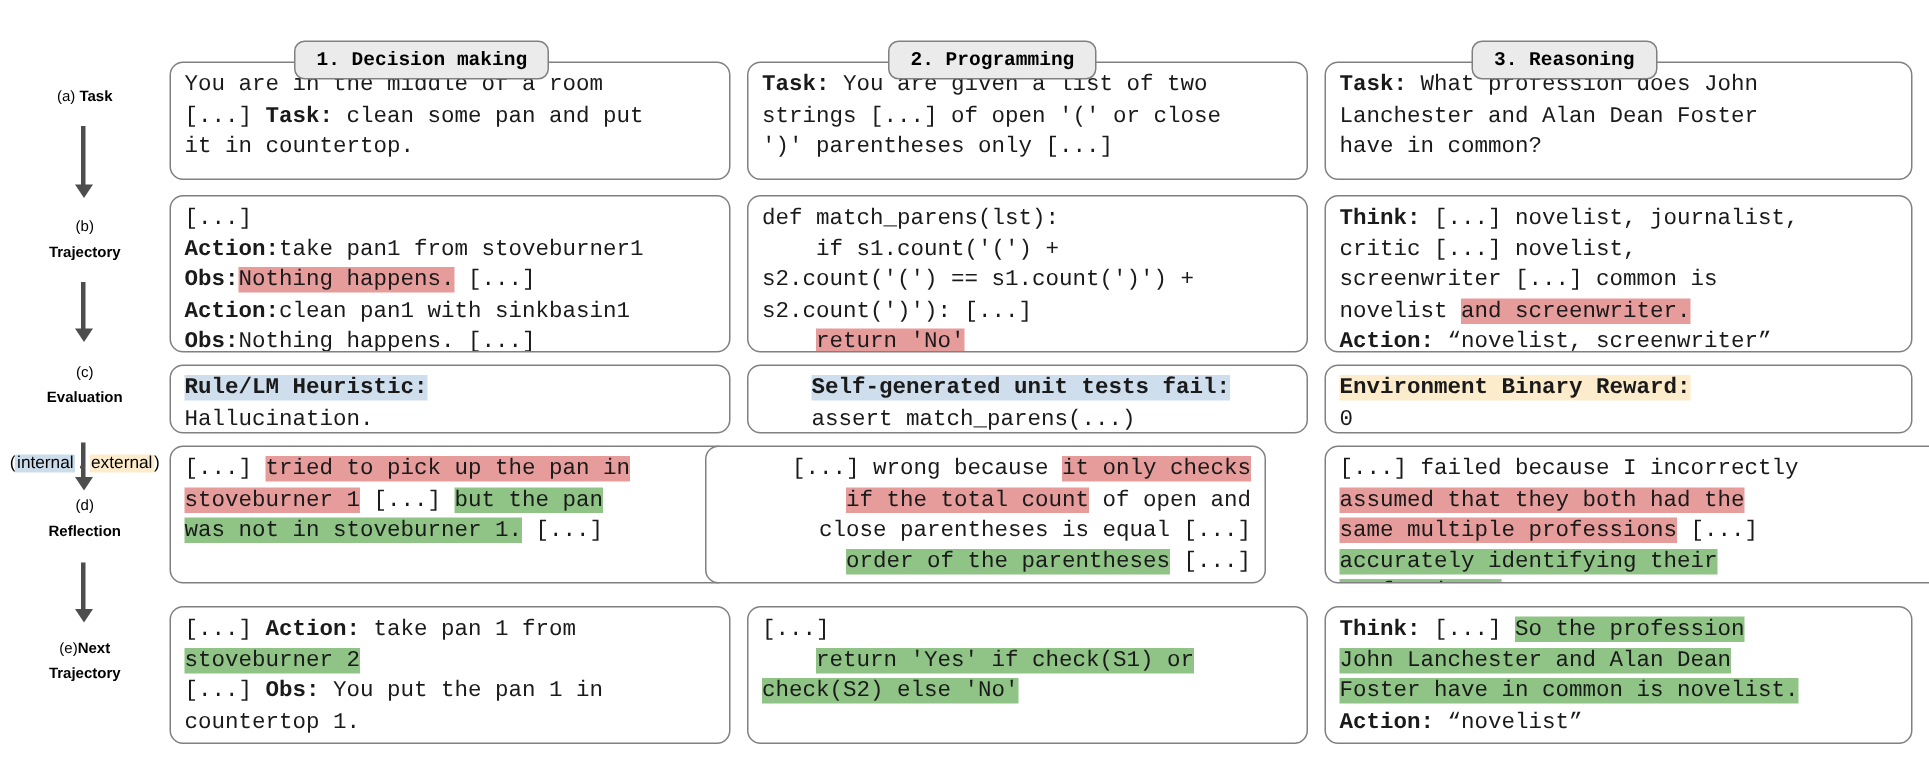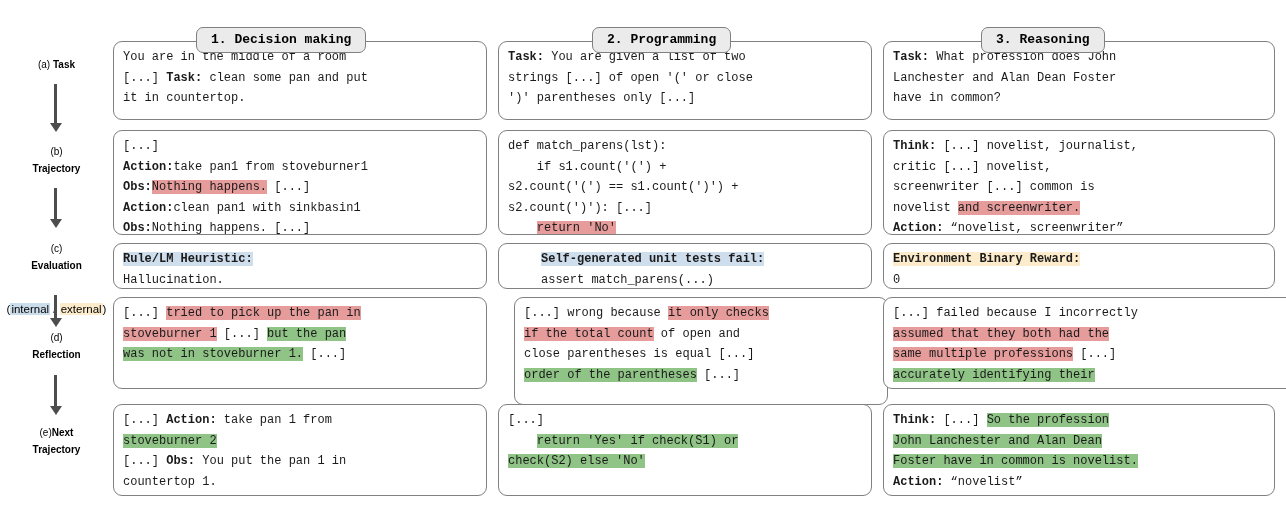--- a/index.html
+++ b/index.html
@@ -41,21 +41,21 @@
   }
 
   
   .panel{
     position:absolute;
     box-sizing:border-box;
     border:1.4px solid #808080;
     border-radius:9px;
     background:#ffffff;
     font-family:"Liberation Mono", monospace;
-    font-size:12px;
+    font-size:15px;
     line-height:20.6px;
     color:#1a1a1a;
     padding:5px 9px 4px 9px;
     overflow:hidden;
     white-space:pre-wrap;
   }
   .panel b{font-weight:700;}
 
   
   .tab{
@@ -157,21 +157,21 @@
   <div class="panel" style="left:113px;top:243px;width:374px;height:46px;"><b class="b">Rule/LM Heuristic:</b><span>
 Hallucination.</span></div>
   <div class="panel" style="left:498px;top:243px;width:374px;height:46px;padding-left:42px;"><b class="b">Self-generated unit tests fail:</b><span>
 assert match_parens(...)</span></div>
   <div class="panel" style="left:883px;top:243px;width:392px;height:46px;"><b class="y">Environment Binary Reward:</b><span>
 0</span></div>
 
   <div class="panel" style="left:113px;top:297px;width:374px;height:92px;"><span>[...] </span><span class="r">tried to pick up the pan in
 stoveburner 1</span><span> [...] </span><span class="g">but the pan
 was not in stoveburner 1.</span><span> [...]</span></div>
-  <div class="panel" style="left:514px;top:297px;width:374px;height:108px;"><span>[...] wrong because </span><span class="r">it only checks
+  <div class="panel" style="left:470px;top:297px;width:374px;height:92px;text-align:right;"><span>[...] wrong because </span><span class="r">it only checks
 if the total count</span><span> of open and
 close parentheses is equal [...]
 </span><span class="g">order of the parentheses</span><span> [...]</span></div>
   <div class="panel" style="left:883px;top:297px;width:444px;height:92px;"><span>[...] failed because I incorrectly
 </span><span class="r">assumed that they both had the
 same multiple professions</span><span> [...]
 </span><span class="g">accurately identifying their
 professions.</span></div>
 
   <div class="panel" style="left:113px;top:404px;width:374px;height:92px;"><span>[...] </span><b>Action:</b><span> take pan 1 from

